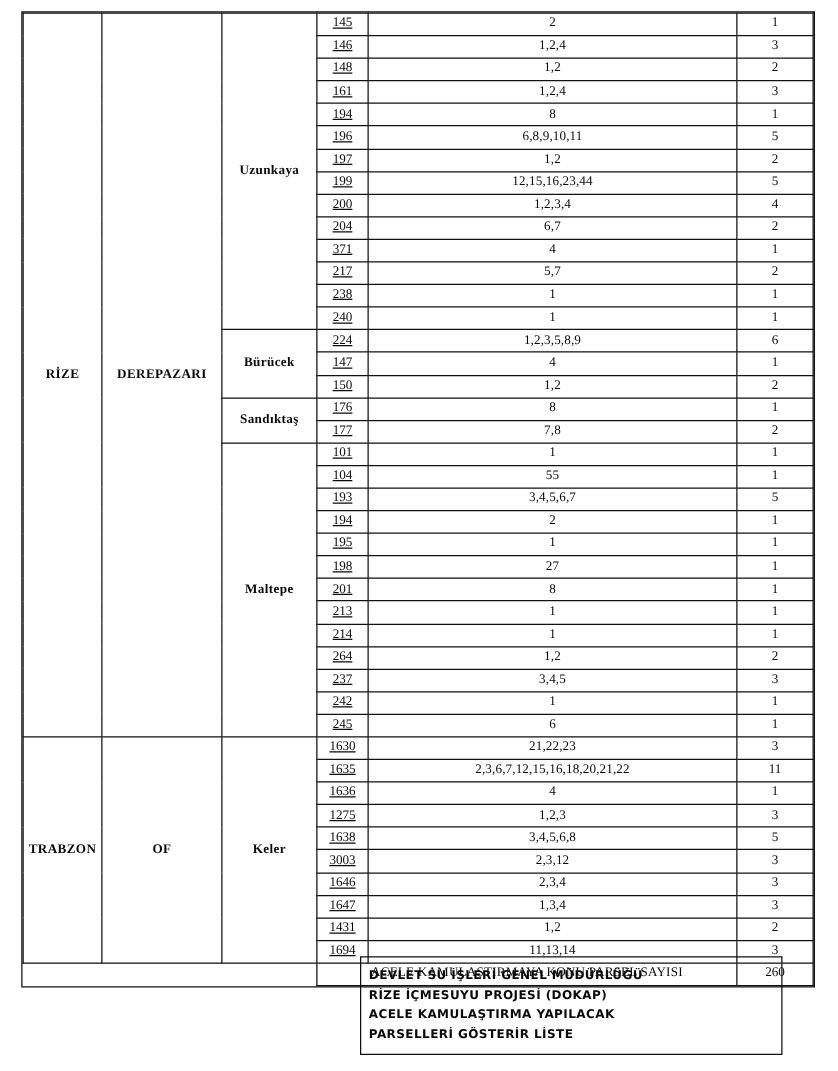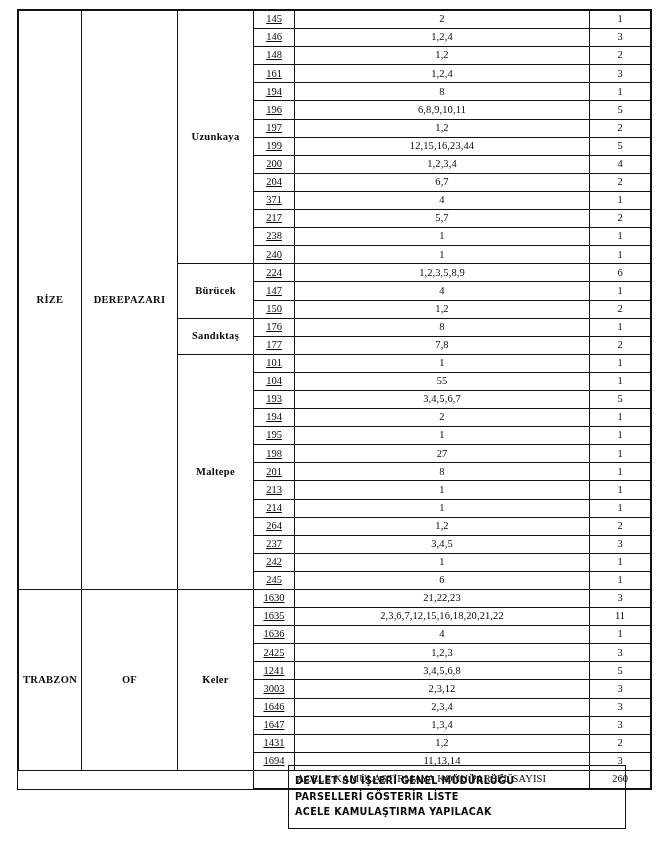--- a/index.html
+++ b/index.html
@@ -299,26 +299,26 @@
           <td class="col-ada">1635</td>
           <td class="col-parsel">2,3,6,7,12,15,16,18,20,21,22</td>
           <td class="col-adet">11</td>
         </tr>
         <tr>
           <td class="col-ada">1636</td>
           <td class="col-parsel">4</td>
           <td class="col-adet">1</td>
         </tr>
         <tr>
-          <td class="col-ada">2425</td>
+          <td class="col-ada">1275</td>
           <td class="col-parsel">1,2,3</td>
           <td class="col-adet">3</td>
         </tr>
         <tr>
-          <td class="col-ada">1241</td>
+          <td class="col-ada">1638</td>
           <td class="col-parsel">3,4,5,6,8</td>
           <td class="col-adet">5</td>
         </tr>
         <tr>
           <td class="col-ada">3003</td>
           <td class="col-parsel">2,3,12</td>
           <td class="col-adet">3</td>
         </tr>
         <tr>
           <td class="col-ada">1646</td>
@@ -343,17 +343,18 @@
         <tr class="total-row">
           <td class="spacer-cell" colspan="3"></td>
           <td class="total-label" colspan="2">ACELE KAMULAŞTIRMAYA KONU PARSEL SAYISI</td>
           <td class="total-value">260</td>
         </tr>
       </tbody>
   </table>
 
   <div id="caption-box">
       <div class="caption-line">DEVLET SU İŞLERİ GENEL MÜDÜRLÜĞÜ</div>
+      <div class="caption-line">RİZE İÇMESUYU PROJESİ (DOKAP)</div>
+      <div class="caption-line">ACELE KAMULAŞTIRMA YAPILACAK</div>
       <div class="caption-line">PARSELLERİ GÖSTERİR LİSTE</div>
-      <div class="caption-line">ACELE KAMULAŞTIRMA YAPILACAK</div>
     </div>
 
 </div>
 
 </body></html>

